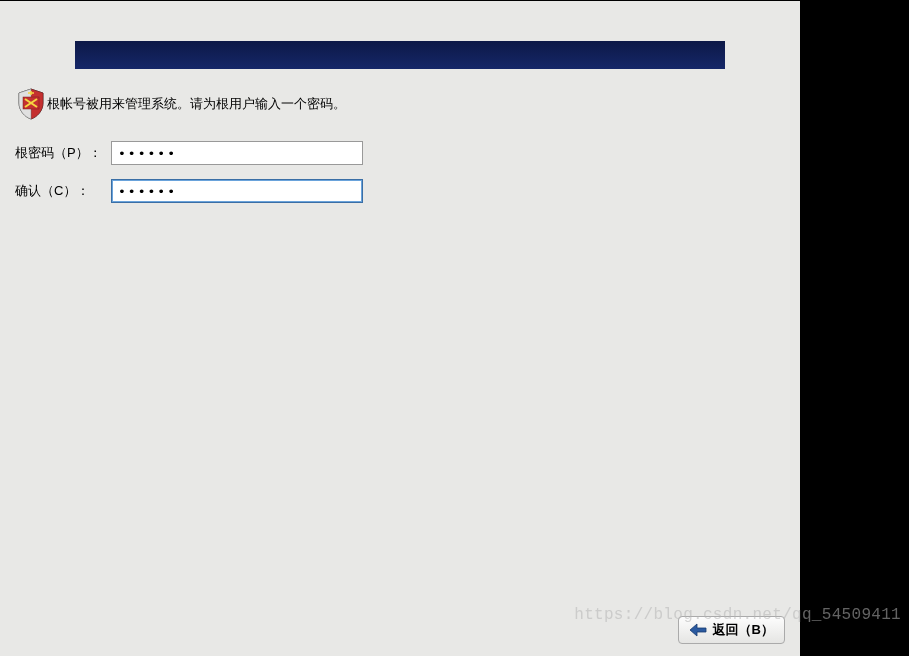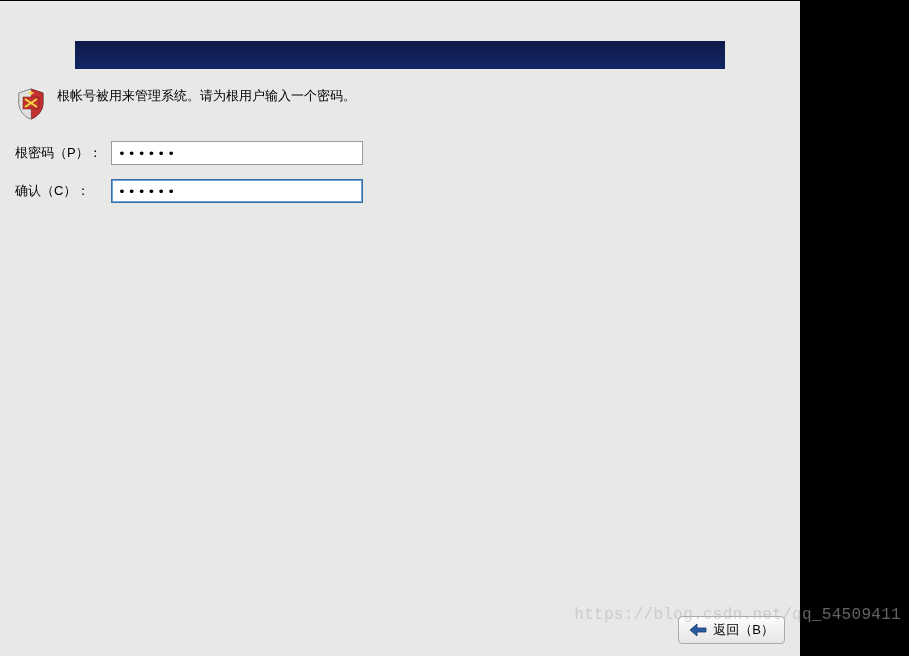--- a/index.html
+++ b/index.html
@@ -29,22 +29,21 @@
       margin: 40px 75px 0 75px;
       height: 28px;
       background: linear-gradient(to bottom, #0d1947, #152768);
     }
     .content-area {
       flex: 1;
       padding: 18px 15px 0 15px;
     }
     .instruction-row {
       display: flex;
-      align-items: flex-start;
-      gap: 10px;
+      align-items: center;
       margin-bottom: 20px;
     }
     .shield-icon {
       width: 32px;
       height: 34px;
       flex-shrink: 0;
     }
     .instruction-text {
       font-size: 13px;
       color: #000;
@@ -86,20 +85,21 @@
       align-items: center;
       gap: 6px;
       padding: 4px 10px;
       height: 28px;
       background: linear-gradient(to bottom, #fdfdfd, #e5e5e3);
       border: 1px solid #aaa;
       border-radius: 4px;
       font-size: 13px;
       color: #000;
       cursor: pointer;
+      font-weight: bold;
     }
     .arrow-icon {
       width: 18px;
       height: 14px;
     }
     .watermark {
       position: absolute;
       bottom: 32px;
       right: 8px;
       font-size: 16px;

